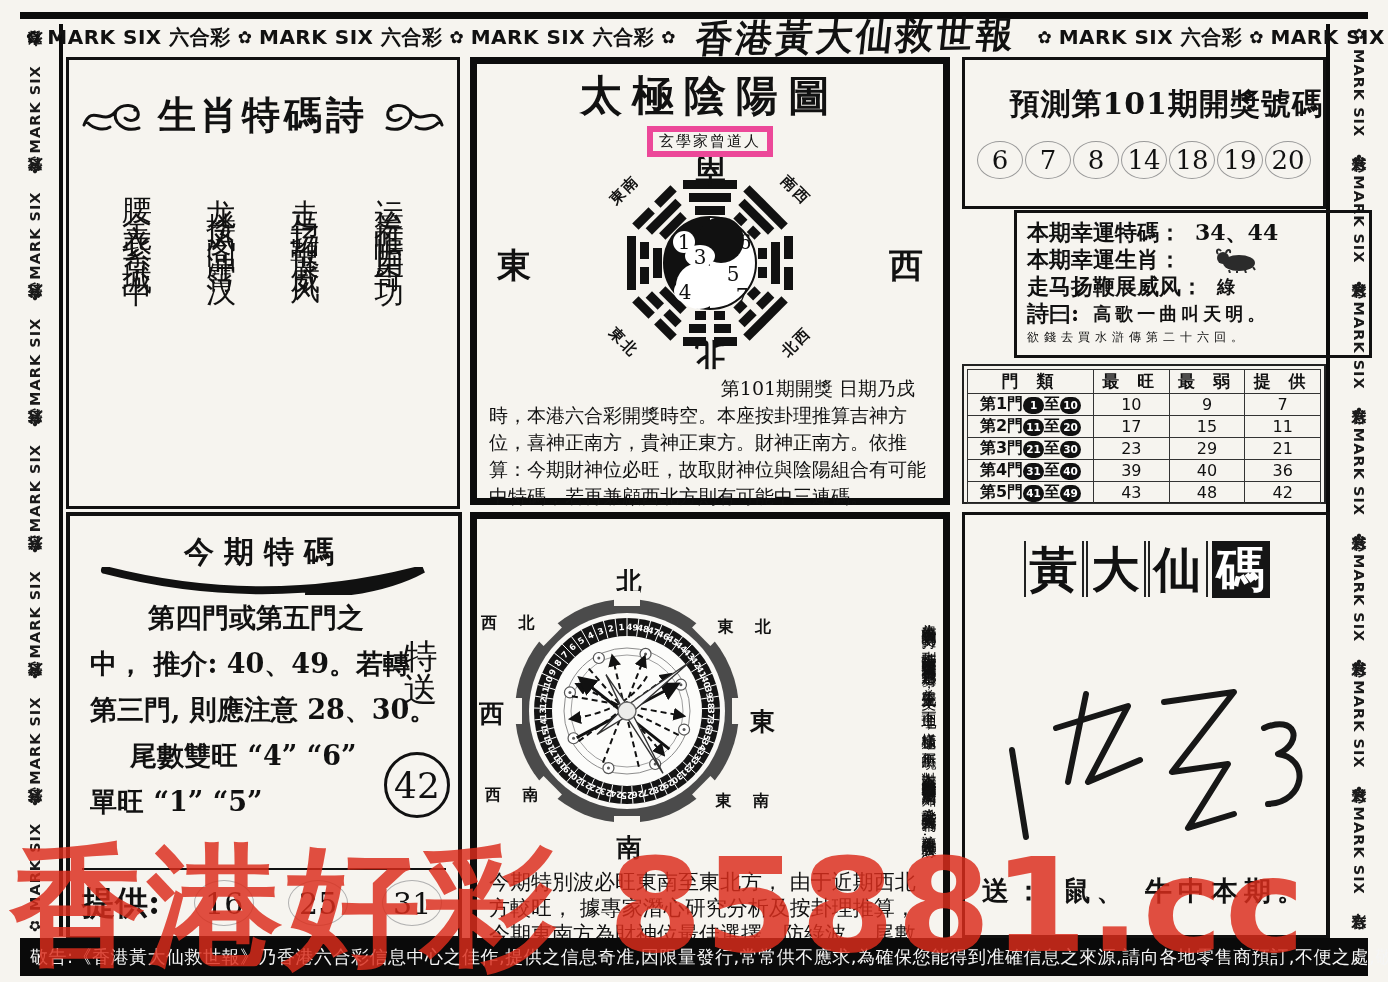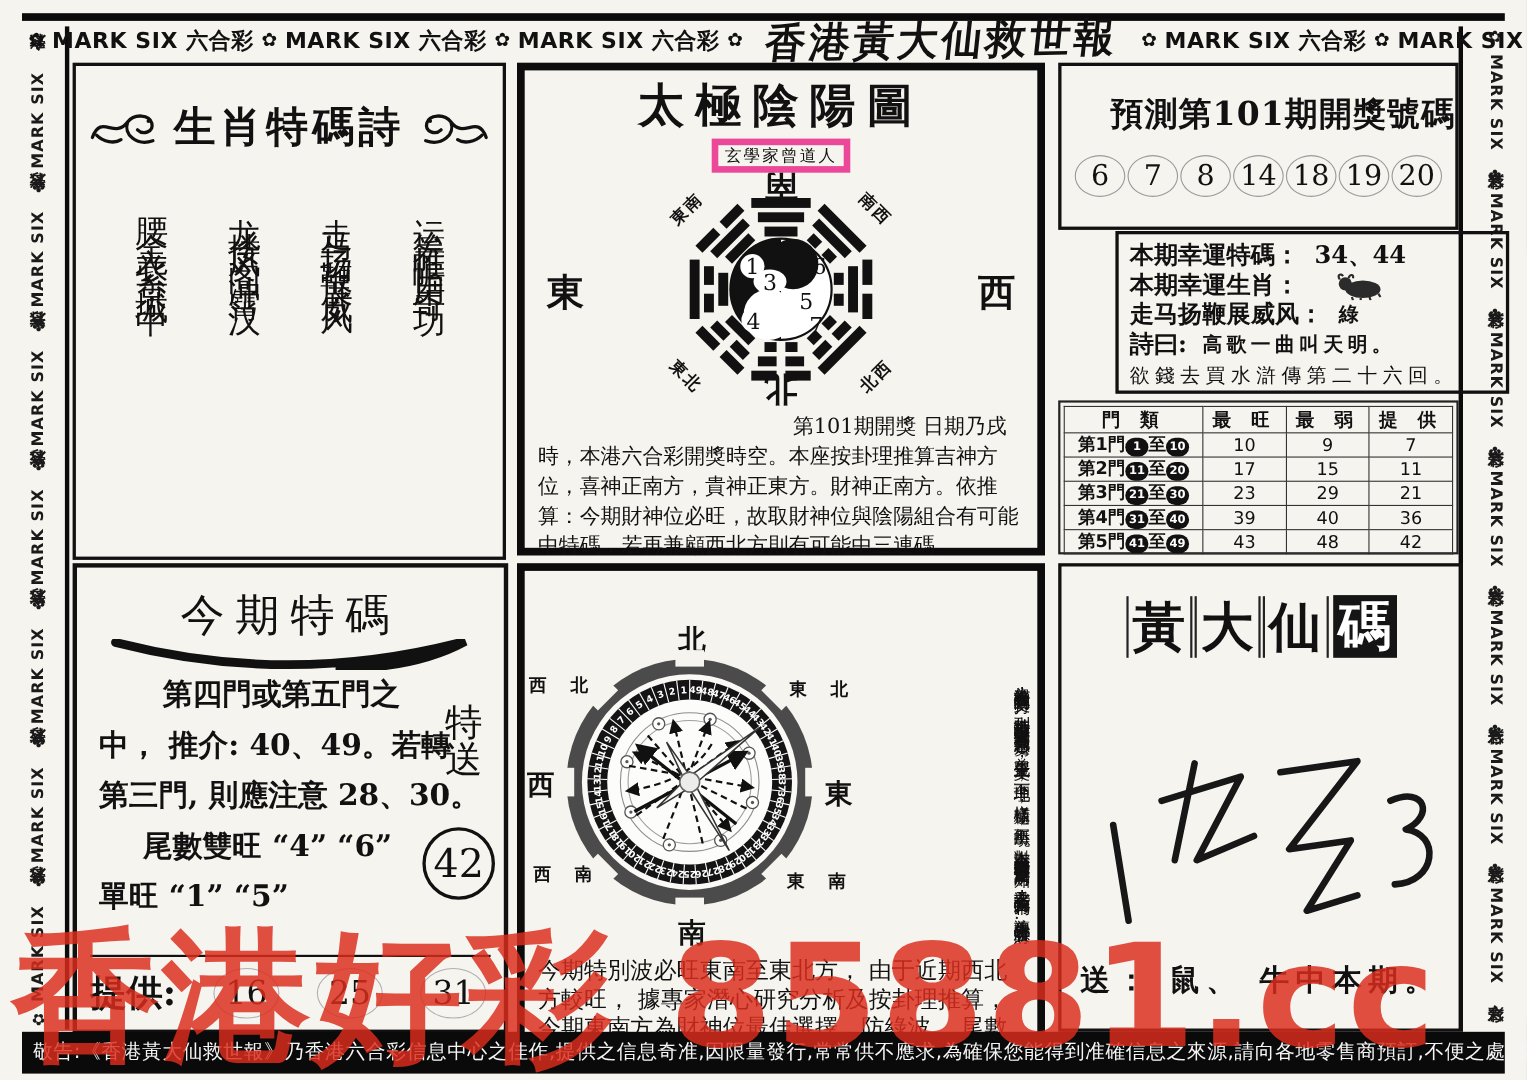--- a/index.html
+++ b/index.html
@@ -42,35 +42,35 @@
   #prediction-panel{left:962px;top:57px;width:358px;height:146px;border:3px solid #111;}
   #prediction-title{font-family:"DejaVu Serif",serif;font-weight:700;font-size:30px;letter-spacing:1px;text-align:right;margin-top:24px;}
   #prediction-nums{display:flex;justify-content:space-between;padding:0 12px;margin-top:16px;}
   .pred-num{display:inline-flex;align-items:center;justify-content:center;width:44px;height:36px;border:1px solid #9a9a9a;border-radius:50%;font-family:"DejaVu Serif",serif;font-size:26px;}
 
   
   #lucky-panel{left:1014px;top:210px;width:358px;height:148px;border:3px solid #111;padding:6px 10px;box-sizing:border-box;}
   .lk-row{display:flex;align-items:center;font-family:"DejaVu Serif",serif;font-weight:700;font-size:22px;line-height:27px;}
   .lk-val{margin-left:14px;font-weight:700;}
   .lk-small{font-size:18px;letter-spacing:4px;}
-  #lucky-line2{font-family:"DejaVu Serif",serif;font-size:18px;letter-spacing:5px;margin-top:2px;}
+  #lucky-line2{font-family:"DejaVu Serif",serif;font-size:12px;letter-spacing:5px;margin-top:2px;}
 
   
   #gate-panel{left:962px;top:364px;width:364px;height:140px;border:2px solid #222;padding:3px;box-sizing:border-box;}
   #gate-table{width:100%;height:100%;border-collapse:collapse;table-layout:fixed;}
   #gate-table th,#gate-table td{border:1px solid #333;text-align:center;padding:0;font-size:16px;}
   #gate-table th{font-size:17px;font-weight:700;letter-spacing:6px;}
   #gate-table td.gate{font-weight:700;font-size:16px;white-space:nowrap;}
   #gate-table col.c1{width:126px;}
   .cnum{display:inline-block;min-width:17px;height:17px;padding:0 2px;background:#111;color:#fff;border-radius:10px;font-size:10.5px;line-height:17px;font-weight:700;}
 
   
   #special-panel{left:66px;top:512px;width:388px;height:420px;border:4px solid #111;}
   #special-title-wrap{text-align:center;margin-top:16px;position:relative;}
-  #special-title{font-family:"DejaVu Serif",serif;font-weight:400;font-size:40px;letter-spacing:10px;}
+  #special-title{font-family:"DejaVu Serif",serif;font-weight:700;font-size:30px;letter-spacing:10px;}
   #swoosh{display:block;margin:-6px auto 0;}
   .sp-line{font-family:"DejaVu Serif",serif;font-weight:700;font-size:27px;line-height:46px;padding-left:20px;padding-right:76px;white-space:nowrap;}
   .sp-ind1{text-indent:58px;}
   .sp-ind2{text-indent:40px;}
   #side-song{position:absolute;right:14px;top:96px;writing-mode:vertical-rl;font-family:"DejaVu Serif",serif;font-size:34px;letter-spacing:34px;}
   #side-circle{position:absolute;right:8px;top:236px;width:60px;height:60px;border:3px solid #111;border-radius:50%;display:flex;align-items:center;justify-content:center;font-family:"DejaVu Serif",serif;font-size:36px;}
   #offer-row{position:absolute;left:12px;right:12px;bottom:10px;border-top:2px solid #111;padding-top:10px;display:flex;align-items:center;gap:34px;font-family:"DejaVu Serif",serif;font-weight:700;font-size:33px;}
   .offer-num{display:inline-flex;align-items:center;justify-content:center;width:58px;height:44px;border:1px solid #b0b0b0;border-radius:50%;font-weight:400;font-size:30px;}
 
   
@@ -80,21 +80,21 @@
   #wheelSvg{position:absolute;left:28px;top:22px;}
   .wdir{position:absolute;font-family:"DejaVu Serif",serif;font-weight:700;}
   .wdir-main{font-size:25px;}
   .wdir-diag{font-size:16px;letter-spacing:8px;}
   #wheel-side-text{position:absolute;right:4px;top:48px;width:158px;height:298px;writing-mode:vertical-rl;font-family:"DejaVu Serif",serif;font-size:15px;line-height:21px;letter-spacing:1px;text-indent:3em;}
   #wheel-bottom{position:absolute;left:12px;right:10px;top:350px;font-family:"DejaVu Serif",serif;font-size:21px;line-height:26px;}
   #wheel-reco{margin-left:110px;}
 
   
   #xk-panel{left:962px;top:512px;width:362px;height:420px;border:3px solid #111;}
-  #xk-title{display:flex;align-items:flex-end;justify-content:center;margin-top:26px;font-family:"DejaVu Serif",serif;font-weight:700;font-size:48px;}
+  #xk-title{display:flex;align-items:center;justify-content:center;margin-top:26px;font-family:"DejaVu Serif",serif;font-weight:700;font-size:48px;}
   #xk-title .ch{border-left:2px solid #222;border-right:2px solid #222;padding:0 4px;margin:0 1px;line-height:1.15;}
   #xk-outline .ch{color:#f6f4ef;-webkit-text-stroke:2px #2a2a2a;text-shadow:0 0 1px #444;}
   #xk-inv{background:#151515;color:#fff;padding:2px 5px;margin-left:3px;line-height:1.1;}
   #xk-footer{position:absolute;bottom:26px;width:100%;text-align:center;font-family:"DejaVu Serif",serif;font-weight:700;font-size:27px;letter-spacing:6px;}
 
   
   #disclaimer{left:20px;top:938px;width:1348px;height:38px;background:#0a0a0a;color:#f5f5f5;font-size:18px;line-height:38px;white-space:nowrap;padding-left:10px;box-sizing:border-box;letter-spacing:0.5px;z-index:30;}
   #watermark{left:10px;top:820px;font-weight:900;font-size:130px;letter-spacing:2px;white-space:nowrap;color:rgba(219,44,28,0.83);z-index:40;transform:scaleX(1.04);transform-origin:left;font-family:"DejaVu Sans",sans-serif;}
 </style>
 </head>

